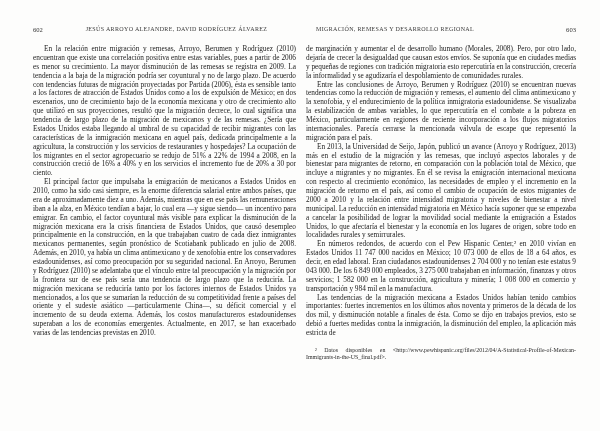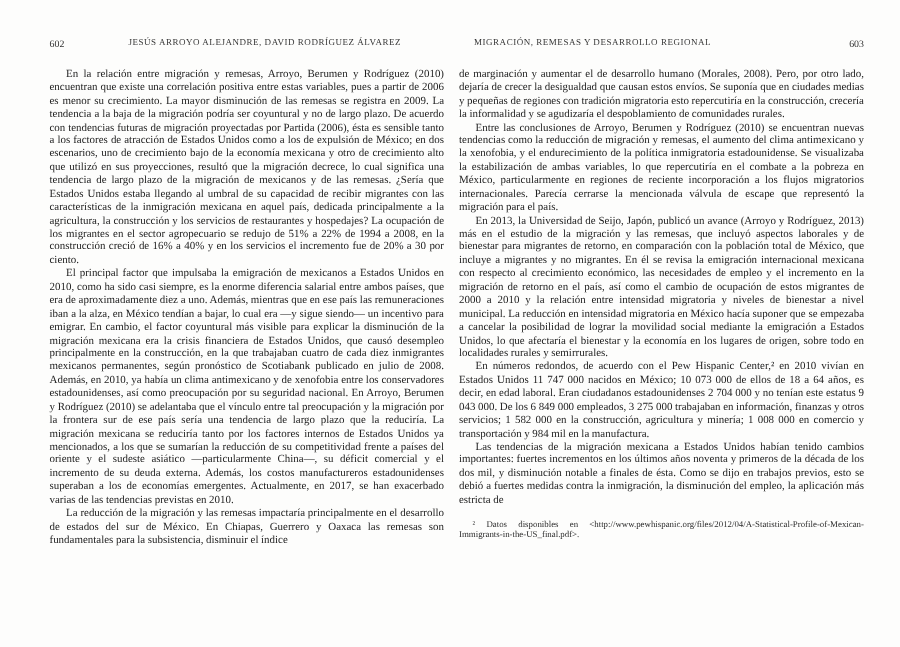--- a/index.html
+++ b/index.html
@@ -78,21 +78,20 @@
 <div class="spread">
 
   <section class="page page-left" lang="es">
     <header class="running-header">
       <span class="folio">602</span>
       <span class="running-head">JESÚS ARROYO ALEJANDRE, DAVID RODRÍGUEZ ÁLVAREZ</span>
     </header>
     <div class="body-text">
       <p class="para indent">En la relación entre migración y remesas, Arroyo, Berumen y Rodríguez (2010) encuentran que existe una correlación positiva entre estas variables, pues a partir de 2006 es menor su crecimiento. La mayor disminución de las remesas se registra en 2009. La tendencia a la baja de la migración podría ser coyuntural y no de largo plazo. De acuerdo con tendencias futuras de migración proyectadas por Partida (2006), ésta es sensible tanto a los factores de atracción de Estados Unidos como a los de expulsión de México; en dos escenarios, uno de crecimiento bajo de la economía mexicana y otro de crecimiento alto que utilizó en sus proyecciones, resultó que la migración decrece, lo cual significa una tendencia de largo plazo de la migración de mexicanos y de las remesas. ¿Sería que Estados Unidos estaba llegando al umbral de su capacidad de recibir migrantes con las características de la inmigración mexicana en aquel país, dedicada principalmente a la agricultura, la construcción y los servicios de restaurantes y hospedajes? La ocupación de los migrantes en el sector agropecuario se redujo de 51% a 22% de 1994 a 2008, en la construcción creció de 16% a 40% y en los servicios el incremento fue de 20% a 30 por ciento.</p>
       <p class="para indent">El principal factor que impulsaba la emigración de mexicanos a Estados Unidos en 2010, como ha sido casi siempre, es la enorme diferencia salarial entre ambos países, que era de aproximadamente diez a uno. Además, mientras que en ese país las remuneraciones iban a la alza, en México tendían a bajar, lo cual era —y sigue siendo— un incentivo para emigrar. En cambio, el factor coyuntural más visible para explicar la disminución de la migración mexicana era la crisis financiera de Estados Unidos, que causó desempleo principalmente en la construcción, en la que trabajaban cuatro de cada diez inmigrantes mexicanos permanentes, según pronóstico de Scotiabank publicado en julio de 2008. Además, en 2010, ya había un clima antimexicano y de xenofobia entre los conservadores estadounidenses, así como preocupación por su seguridad nacional. En Arroyo, Berumen y Rodríguez (2010) se adelantaba que el vínculo entre tal preocupación y la migración por la frontera sur de ese país sería una tendencia de largo plazo que la reduciría. La migración mexicana se reduciría tanto por los factores internos de Estados Unidos ya mencionados, a los que se sumarían la reducción de su competitividad frente a países del oriente y el sudeste asiático —particularmente China—, su déficit comercial y el incremento de su deuda externa. Además, los costos manufactureros estadounidenses superaban a los de economías emergentes. Actualmente, en 2017, se han exacerbado varias de las tendencias previstas en 2010.</p>
-      <p class="para indent">La reducción de la migración y las remesas impactaría principalmente en el desarrollo de estados del sur de México. En Chiapas, Guerrero y Oaxaca las remesas son fundamentales para la subsistencia, disminuir el índice</p>
     </div>
   </section>
 
   <section class="page page-right" lang="es">
     <header class="running-header">
       <span class="running-head">MIGRACIÓN, REMESAS Y DESARROLLO REGIONAL</span>
       <span class="folio">603</span>
     </header>
     <div class="body-text">
       <p class="para">de marginación y aumentar el de desarrollo humano (Morales, 2008). Pero, por otro lado, dejaría de crecer la desigualdad que causan estos envíos. Se suponía que en ciudades medias y pequeñas de regiones con tradición migratoria esto repercutiría en la construcción, crecería la informalidad y se agudizaría el despoblamiento de comunidades rurales.</p>

